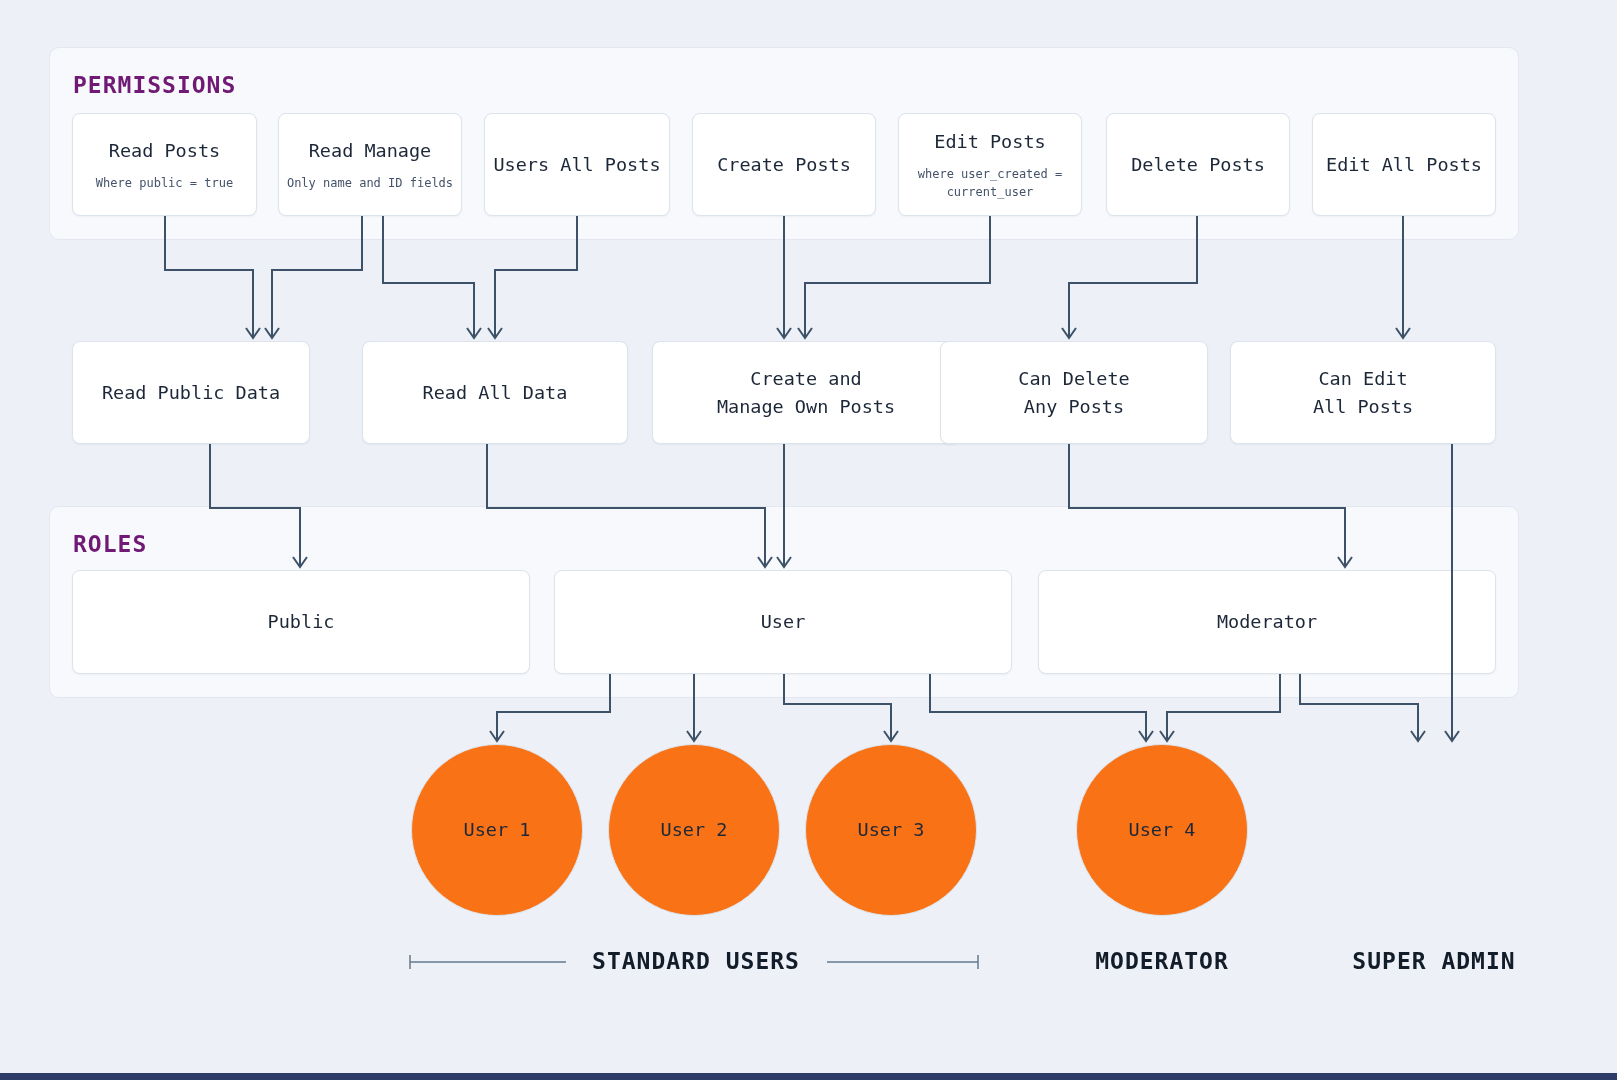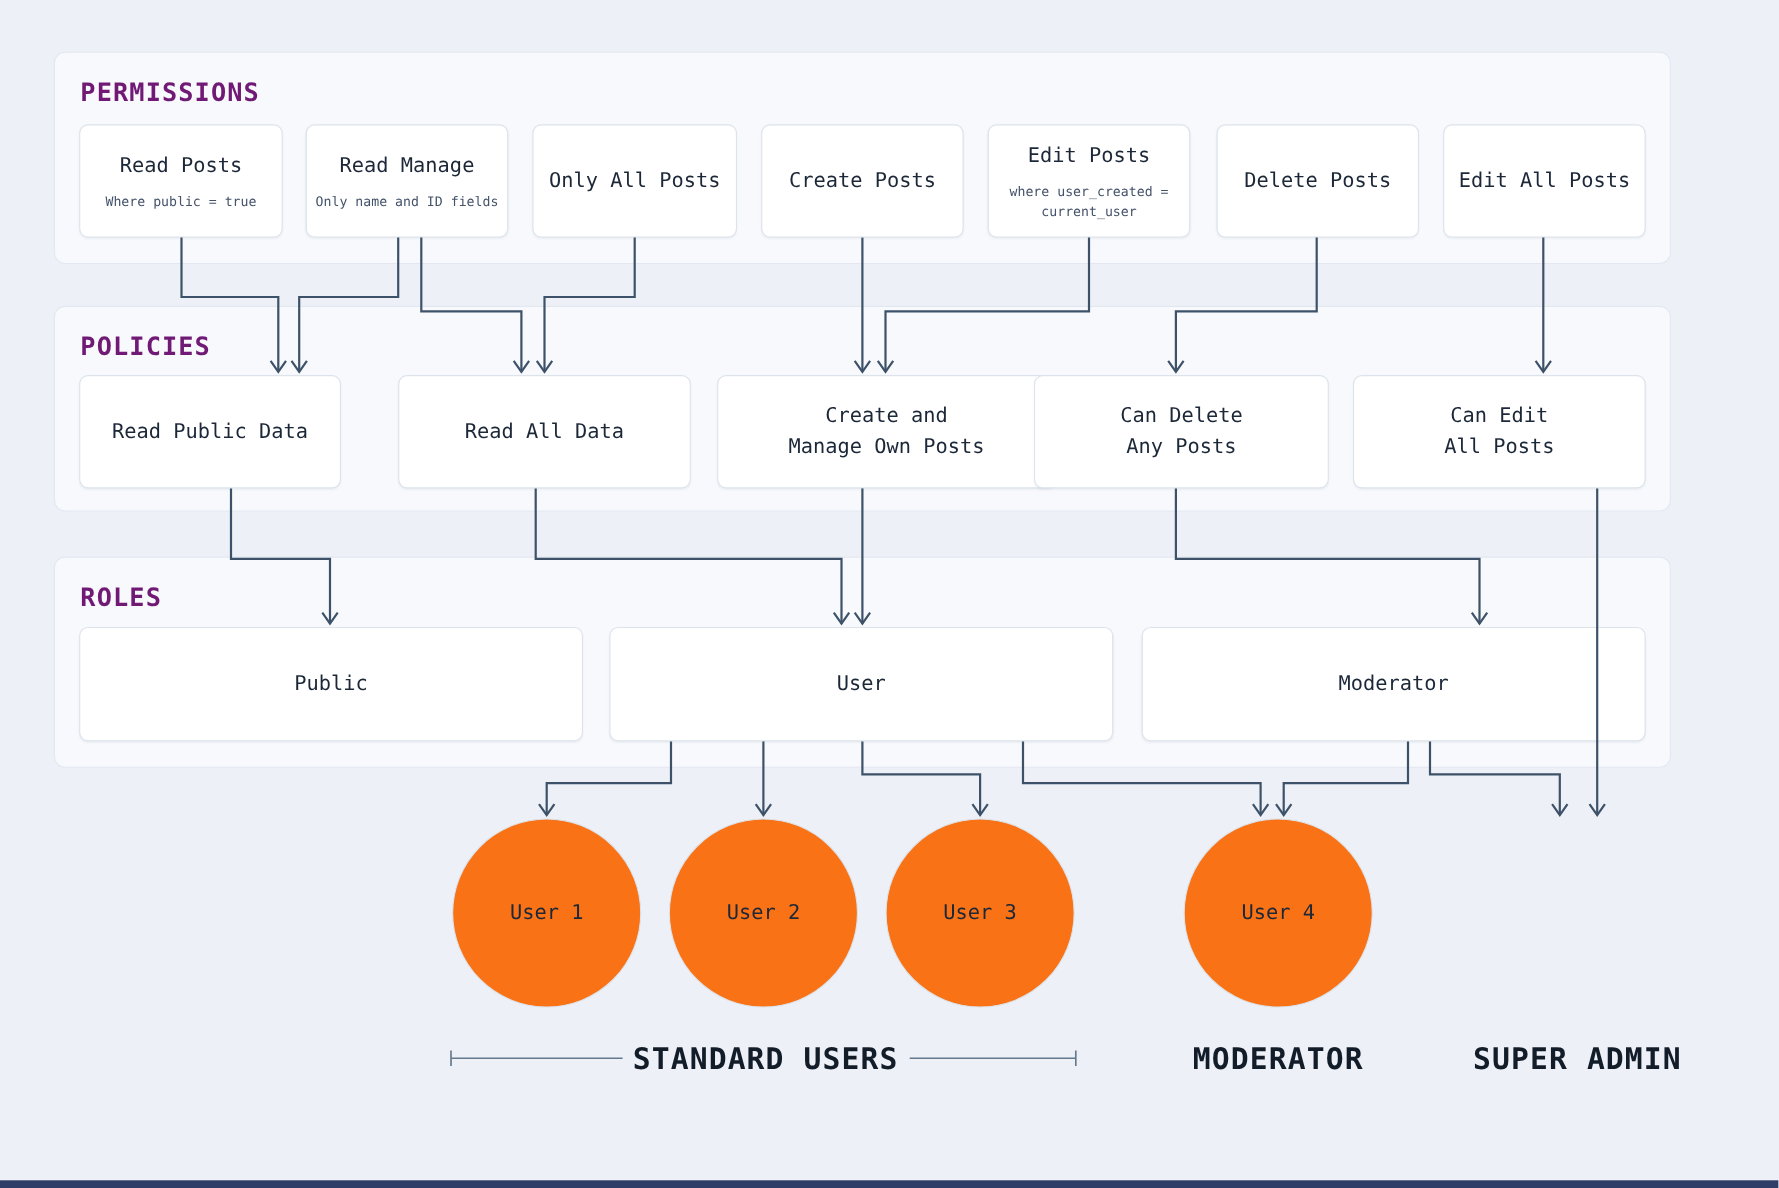--- a/index.html
+++ b/index.html
@@ -29,52 +29,49 @@
   }
 
   .user-circle {
     position:absolute; width:172px; height:172px; border-radius:50%;
     background:#f97316; border:1px solid #DCE3EB;
     display:flex; align-items:center; justify-content:center;
   }
 
   .group-label {
     position:absolute; transform:translateX(-50%);
-    font-size:27px; font-weight:bold; color:#131D2A; letter-spacing:1px; white-space:nowrap;
+    font-size:23px; font-weight:bold; color:#131D2A; letter-spacing:1px; white-space:nowrap;
   }
 
   svg.connectors { position:absolute; left:0; top:0; pointer-events:none; }
 
   .bottom-bar { position:absolute; left:0; bottom:0; width:100%; height:7px; background:#2E3D68; }
 </style>
 </head>
 <body>
 
 <div class="stage">
 
   <section class="panel" style="top:47px;height:193px">
     <h2 class="panel-title">PERMISSIONS</h2>
   </section>
-  <section class="panel" style="top:278px;height:187px">
-    <h2 class="panel-title">POLICIES</h2>
-  </section>
   <section class="panel" style="top:506px;height:192px">
     <h2 class="panel-title">ROLES</h2>
   </section>
 
   <div class="node" style="left:72px;top:113px;width:185px;height:103px">
     <div class="node-label">Read Posts</div>
     <div class="node-note">Where public = true</div>
   </div>
   <div class="node" style="left:278px;top:113px;width:184px;height:103px">
     <div class="node-label">Read Manage</div>
     <div class="node-note">Only name and ID fields</div>
   </div>
   <div class="node" style="left:484px;top:113px;width:186px;height:103px">
-    <div class="node-label">Only All Posts</div>
+    <div class="node-label">Users All Posts</div>
   </div>
   <div class="node" style="left:692px;top:113px;width:184px;height:103px">
     <div class="node-label">Create Posts</div>
   </div>
   <div class="node" style="left:898px;top:113px;width:184px;height:103px">
     <div class="node-label">Edit Posts</div>
     <div class="node-note">where user_created =
 current_user</div>
   </div>
   <div class="node" style="left:1106px;top:113px;width:184px;height:103px">

